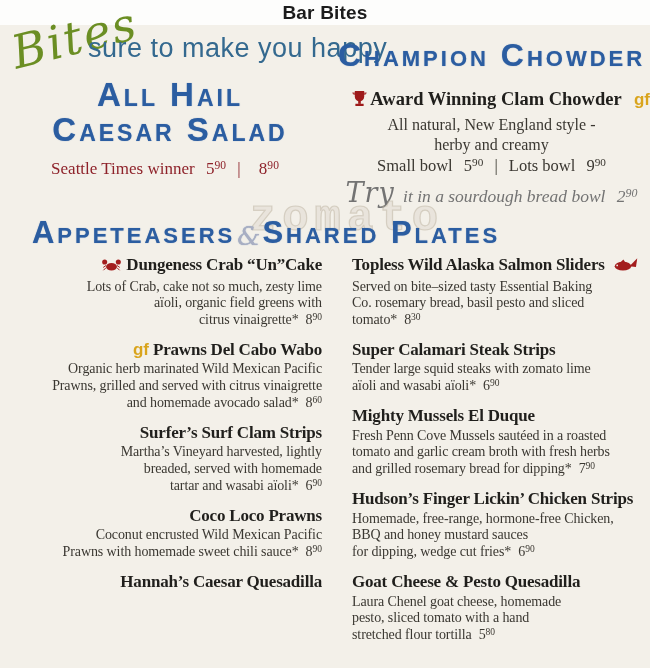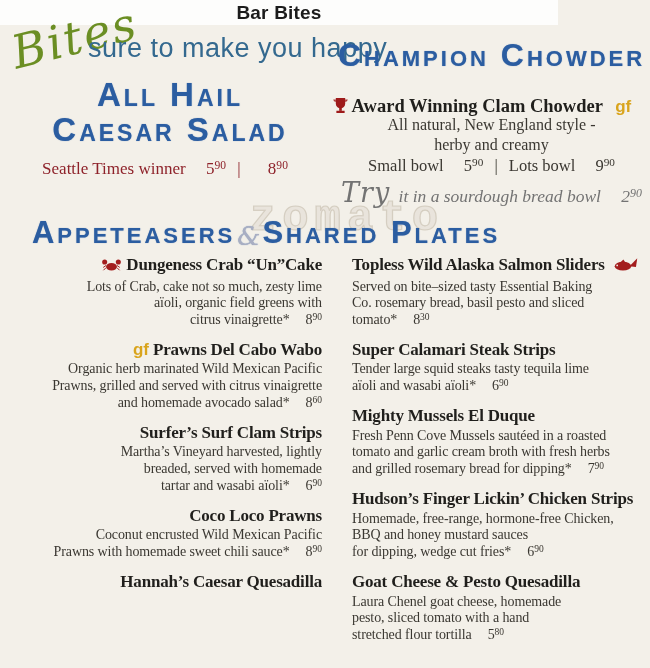--- a/index.html
+++ b/index.html
@@ -4,21 +4,21 @@
 <style>
   html,body{margin:0;padding:0;}
   body{
     width:650px;height:668px;overflow:hidden;position:relative;
     background:#f3f0e9;
     font-family:"Liberation Serif", serif;
     color:#2c2a26;
   }
   
   .topbar{
-    position:absolute;top:0;left:0;width:558px;height:25px;
+    position:absolute;top:0;left:0;width:650px;height:25px;
     background:#fdfdfc;text-align:center;
   }
   .topbar .title{
     font-family:"Liberation Sans", sans-serif;
     font-size:19px;font-weight:600;color:#1c1c1c;
     line-height:25px;letter-spacing:.2px;
   }
   .menu{position:absolute;top:25px;left:0;width:650px;height:643px;}
 
   
@@ -53,22 +53,22 @@
     letter-spacing:0;
   }
   .pipe{padding:0 7px;color:inherit;}
 
   
   .chowder-head{
     position:absolute;left:333px;top:14px;width:317px;
     text-align:center;font-size:32px;line-height:1;
   }
   .chowder-item{
-    position:absolute;left:333px;top:64px;width:317px;text-align:left;
-    font-size:18.5px;font-weight:bold;color:#201f1c;margin-top:7px;
+    position:absolute;left:333px;top:64px;width:317px;text-align:right;
+    font-size:18.5px;font-weight:bold;color:#201f1c;
   }
   .chowder-item .gf{margin-left:8px;}
   .gf{
     font-family:"Liberation Sans", sans-serif;
     font-weight:700;color:#d9a41c;font-size:17px;letter-spacing:0;
   }
   .chowder-desc{
     position:absolute;left:333px;top:90px;width:317px;text-align:center;
     font-size:16px;line-height:1.22;color:#3a3731;white-space:pre-line;
   }
@@ -114,21 +114,21 @@
   .col-right{width:298px;margin-left:22px;text-align:left;}
   .item{margin-bottom:11px;}
   .item-name{
     font-size:17px;font-weight:bold;color:#201f1c;line-height:1.15;
     letter-spacing:-0.2px;margin-bottom:2px;
   }
   .item-desc{
     font-size:14px;line-height:1.2;color:#3a3731;white-space:pre-line;
     letter-spacing:-0.1px;
   }
-  .price{margin-left:16px;white-space:nowrap;text-align:center;}
+  .price{margin-left:7px;white-space:nowrap;text-align:center;}
   .icon{display:inline-block;vertical-align:-2px;}
   .item-name .icon{margin:0 4px;}
 </style>
 </head>
 <body>
 
 <div class="topbar">
   <div class="title">Bar Bites</div>
 </div>
 
@@ -258,21 +258,21 @@
         </div>
         <div class="item-desc"><span>Served on bite–sized tasty Essential Baking
 Co. rosemary bread, basil pesto and sliced
 tomato*</span><span class="price"><span>8</span><sup class="cents">30</sup></span></div>
       </div>
 
       <div class="item">
         <div class="item-name">
           <span>Super Calamari Steak Strips</span>
         </div>
-        <div class="item-desc"><span>Tender large squid steaks tasty tequila lime
+        <div class="item-desc"><span>Tender large squid steaks with zomato lime
 aïoli and wasabi aïoli*</span><span class="price"><span>6</span><sup class="cents">90</sup></span></div>
       </div>
 
       <div class="item">
         <div class="item-name">
           <span>Mighty Mussels El Duque</span>
         </div>
         <div class="item-desc"><span>Fresh Penn Cove Mussels sautéed in a roasted
 tomato and garlic cream broth with fresh herbs
 and grilled rosemary bread for dipping*</span><span class="price"><span>7</span><sup class="cents">90</sup></span></div>

